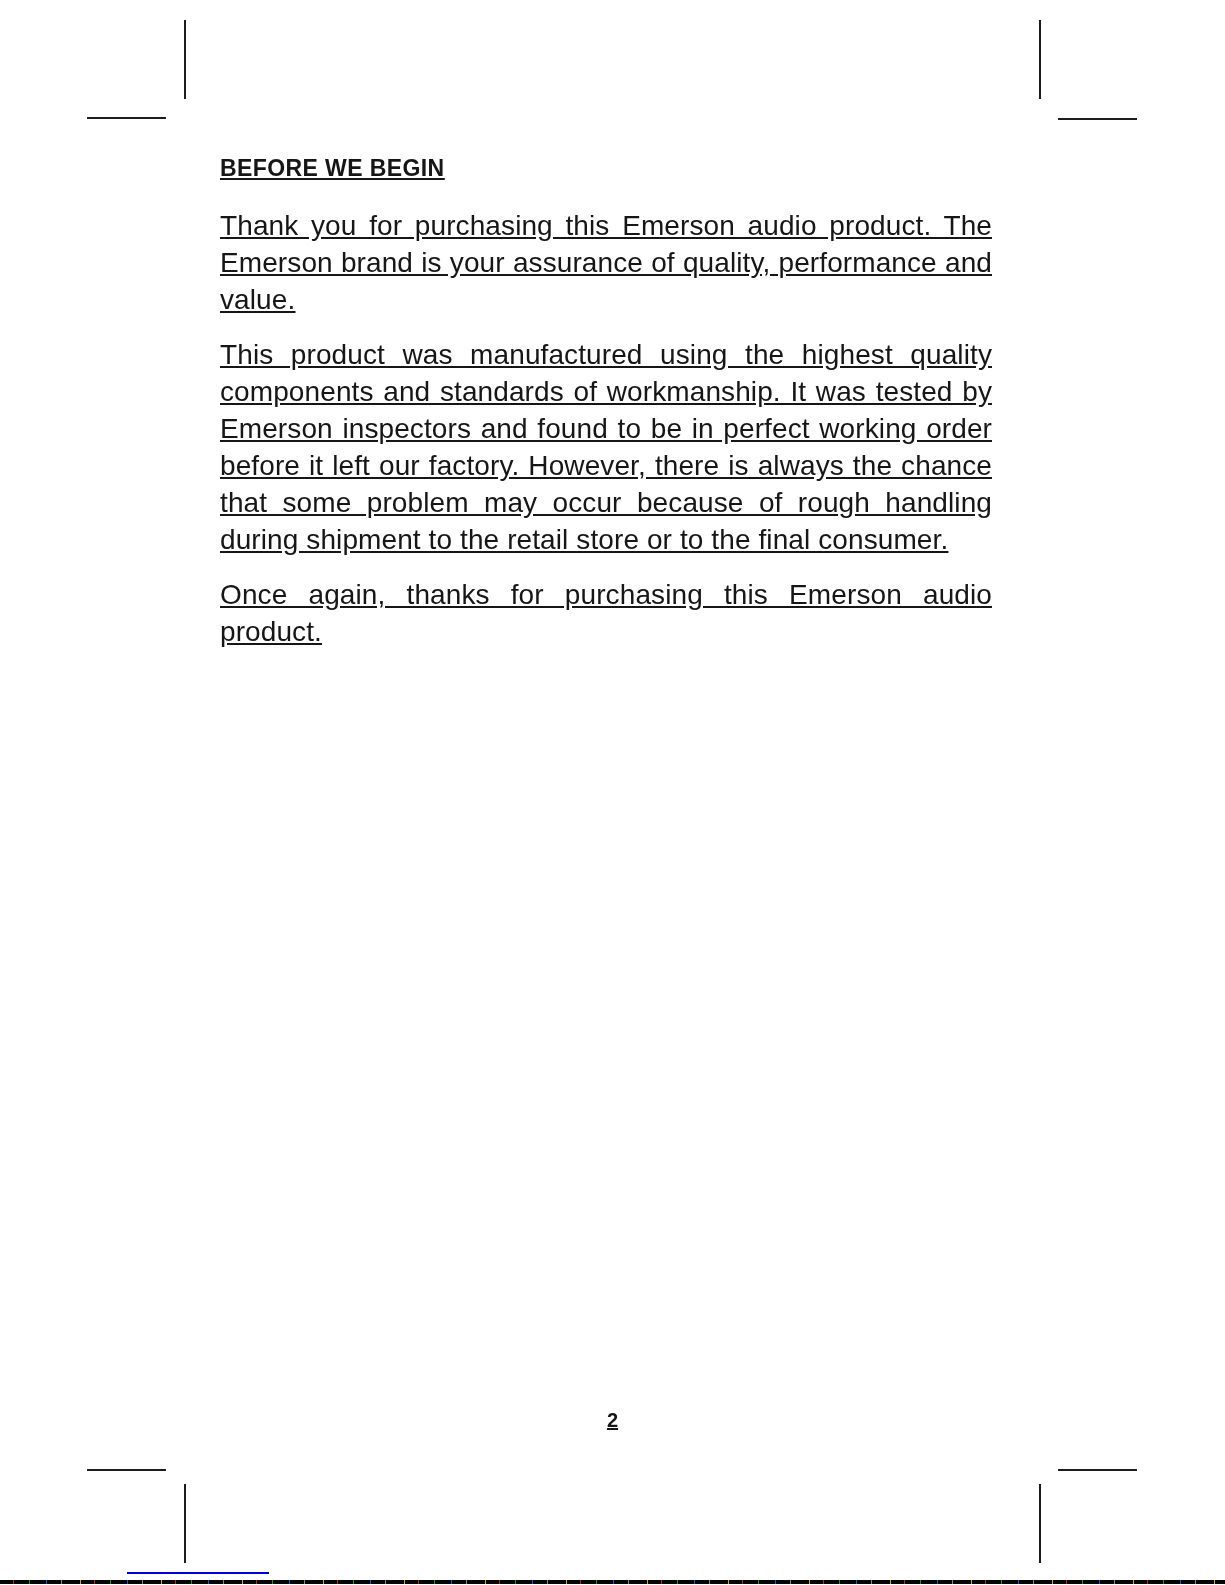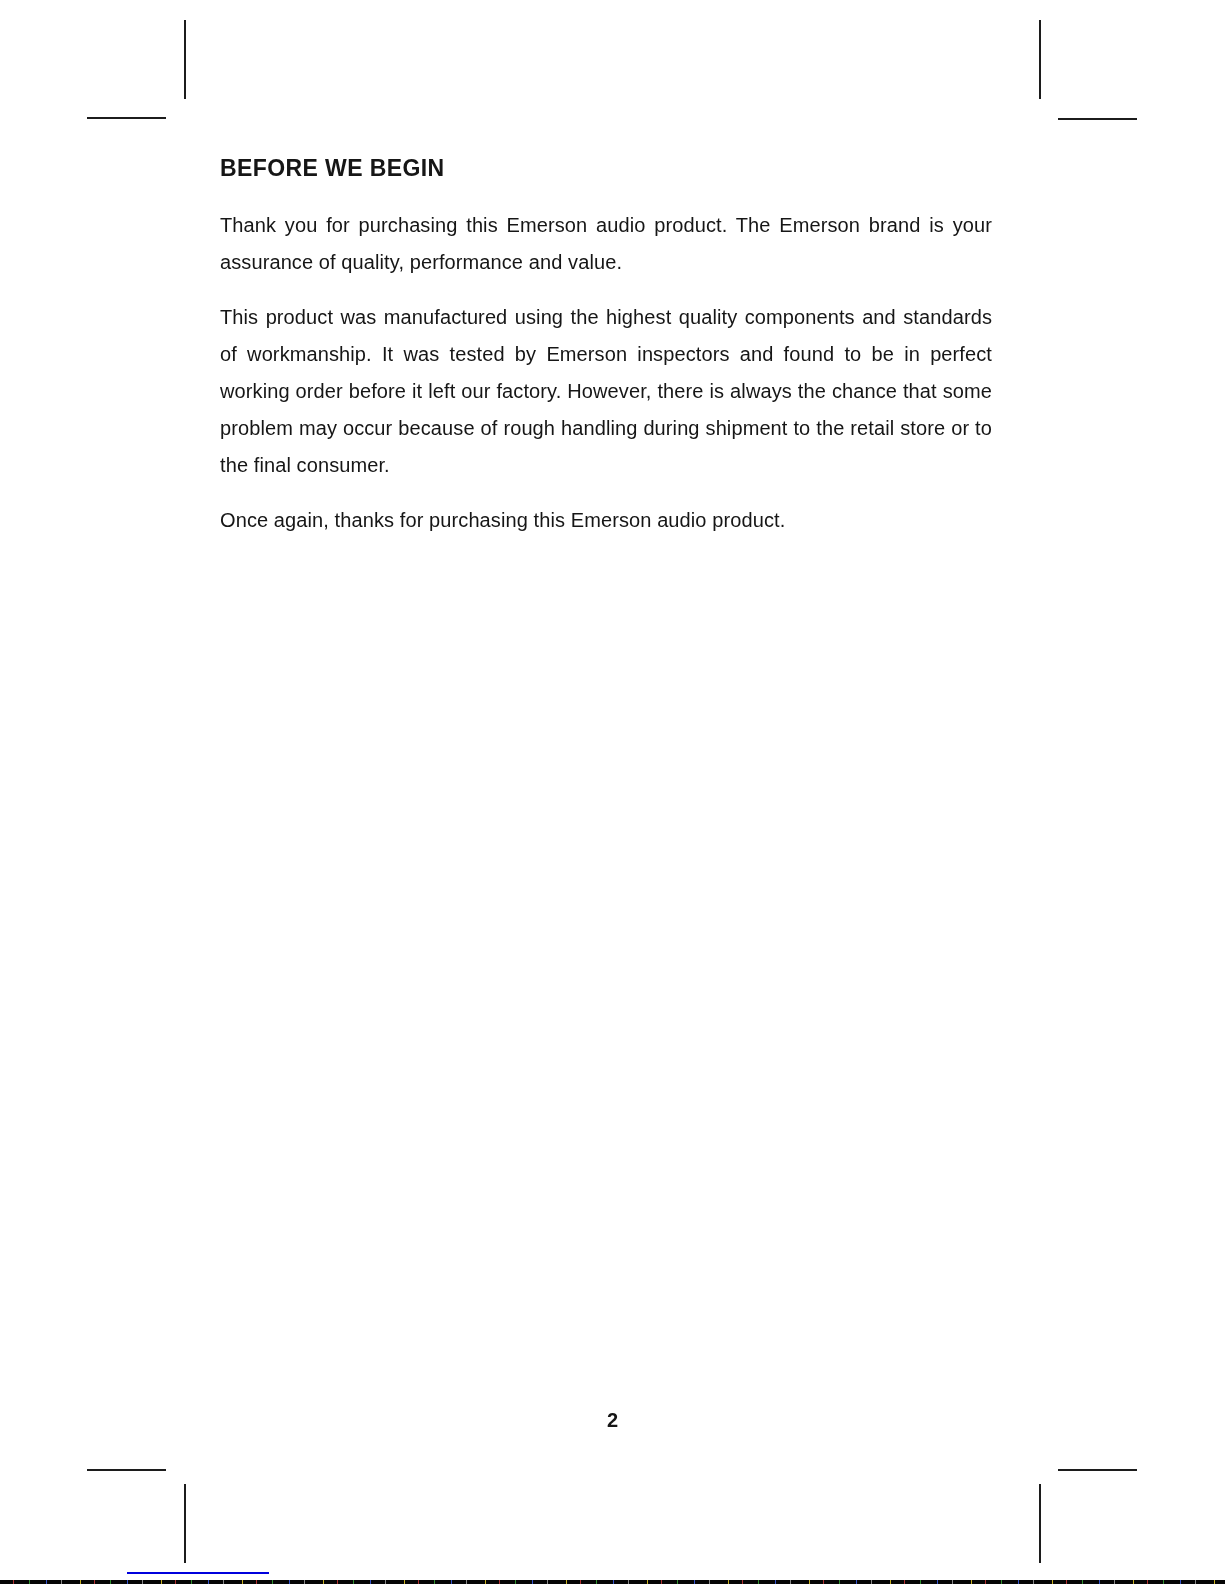--- a/index.html
+++ b/index.html
@@ -2,21 +2,21 @@
 <html style="--text: #161616; --background: #ffffff; --crop-mark: #1c1c1c; --footer-link-line: #0000dd; --scan-noise-line: #050505;"><head>
 <meta charset="utf-8">
 <style>
   :root{
     --text:#161616;
     --background:#ffffff;
     --crop-mark:#1c1c1c;
     --footer-link-line:#0000dd;
     --scan-noise-line:#050505;
   }
-  *{margin:0;padding:0;box-sizing:border-box;}
+  *{margin:0;padding:0;box-sizing:border-box;text-decoration:underline;}
   html,body{width:1225px;height:1585px;}
   body{
     background:var(--background);
     font-family:"Liberation Sans","DejaVu Sans",sans-serif;
     color:var(--text);
     overflow:hidden;
   }
   .page{
     position:relative;
     width:1225px;height:1585px;
@@ -40,21 +40,21 @@
     left:220px;top:155px;width:772px;
   }
   .content h1{
     font-size:23px;
     font-weight:bold;
     letter-spacing:0.4px;
     margin:0 0 25px 0;
     color:var(--text);
   }
   .content p{
-    font-size:20px;
+    font-size:28px;
     line-height:37px;
     text-align:justify;
     letter-spacing:0.1px;
     margin:0 0 18px 0;
     color:var(--text);
   }
   .content p:last-child{margin-bottom:0;}
 
   .page-number{
     position:absolute;

